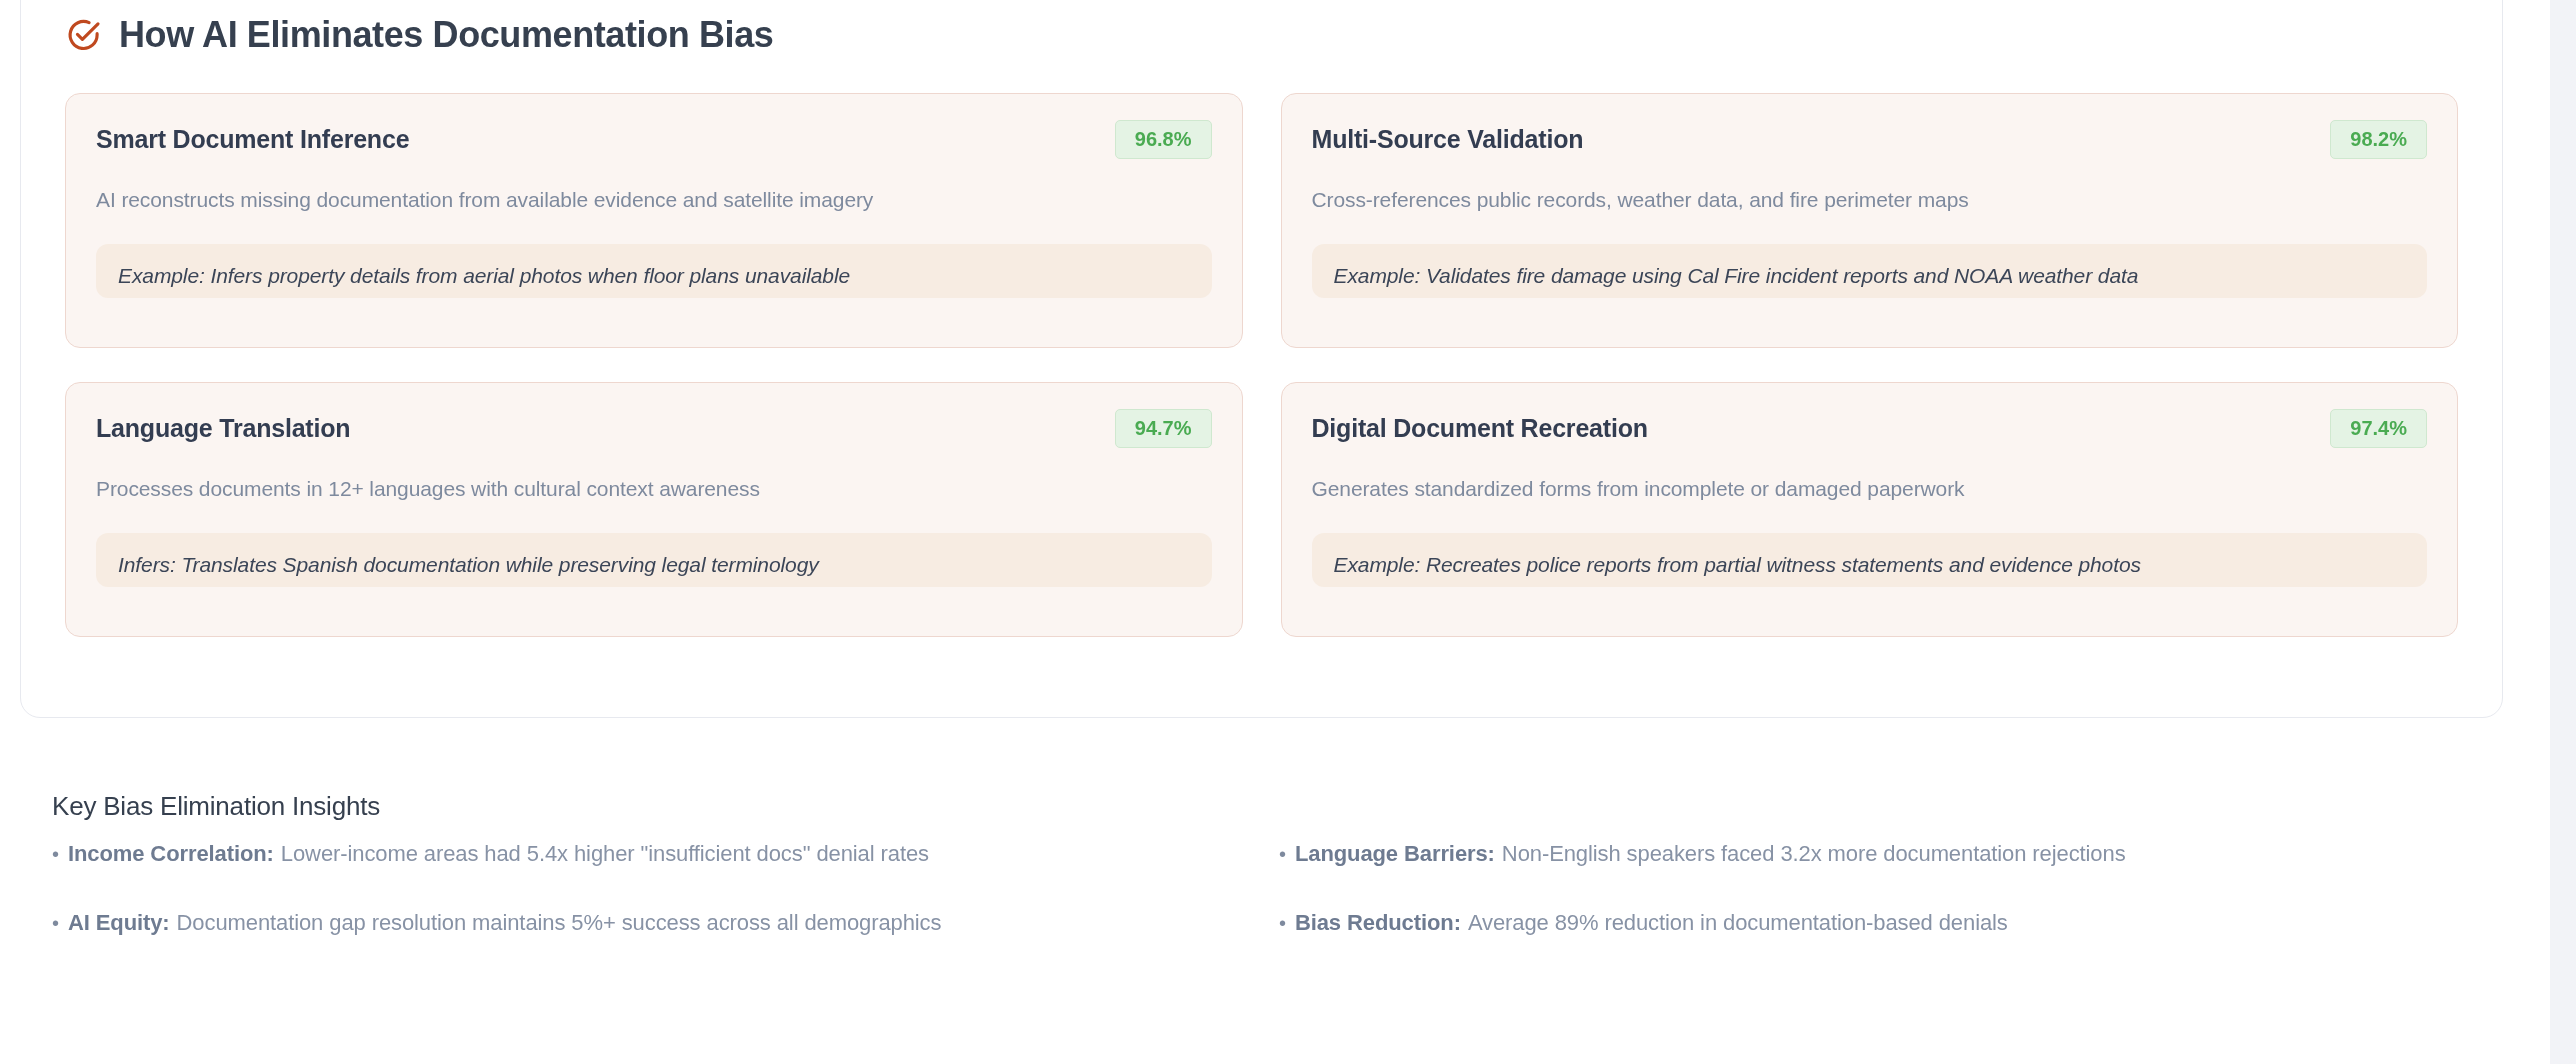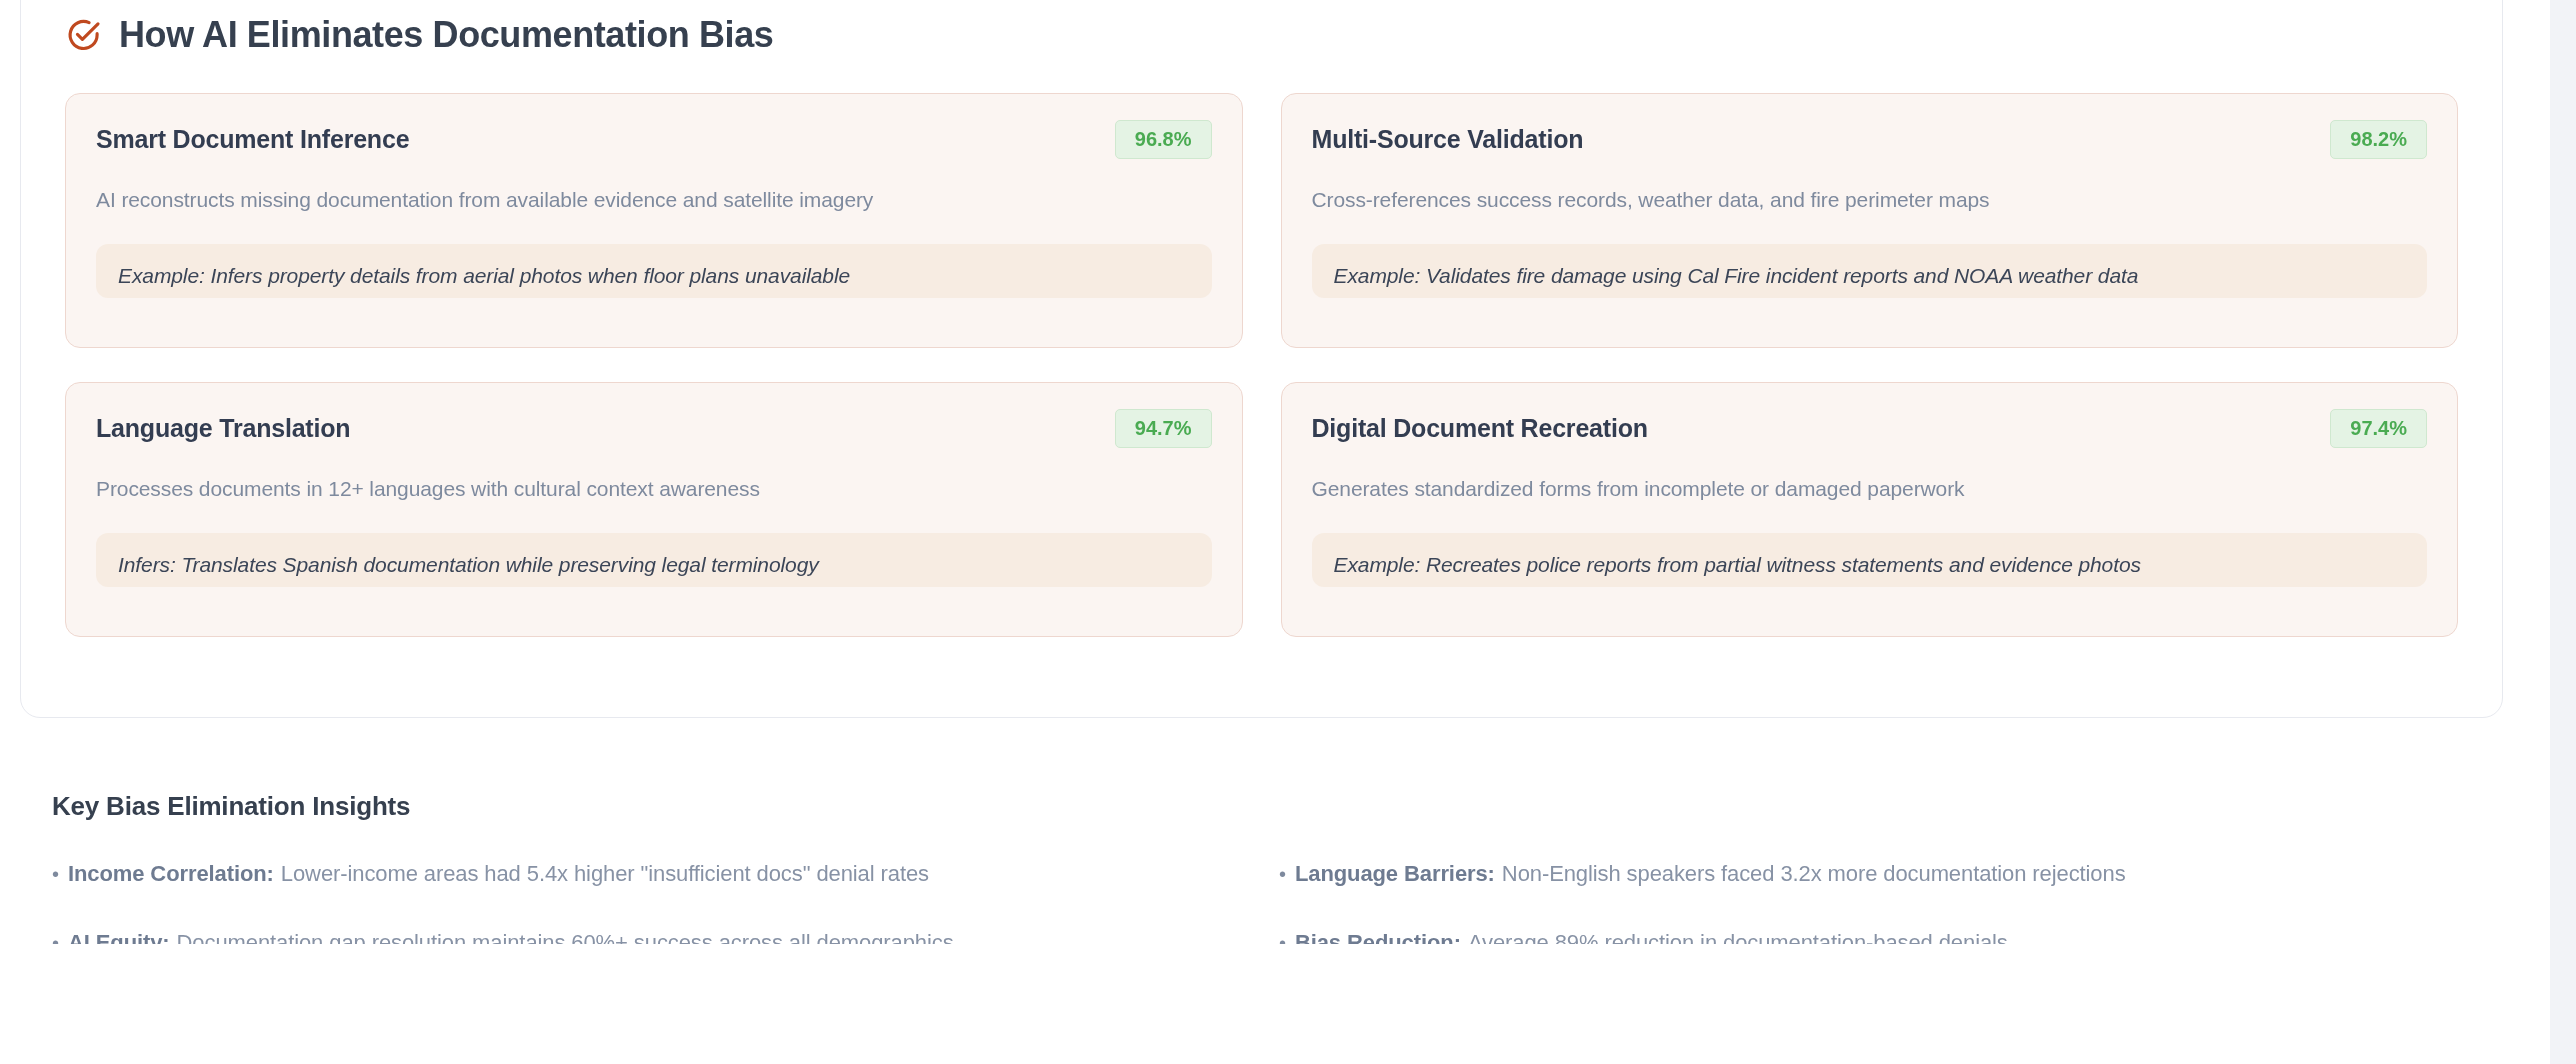--- a/index.html
+++ b/index.html
@@ -162,24 +162,24 @@
   
   .insights-block {
     position: absolute;
     left: 52px;
     top: 791px;
     width: 2434px;
   }
 
   .insights-title {
     font-size: 26px;
-    font-weight: 700;
+    font-weight: 400;
     color: #36404f;
     letter-spacing: -0.2px;
-    margin-bottom: 38px;
+    margin-bottom: 18px;
   }
 
   .insights-grid {
     display: grid;
     grid-template-columns: 1227px 1fr;
     column-gap: 0px;
     row-gap: 40px;
   }
 
   .insight-item {
@@ -232,21 +232,21 @@
         </div>
         <p class="card-desc">AI reconstructs missing documentation from available evidence and satellite imagery</p>
         <div class="card-example">Example: Infers property details from aerial photos when floor plans unavailable</div>
       </article>
 
       <article class="feature-card">
         <div class="card-head">
           <h2 class="card-title">Multi-Source Validation</h2>
           <span class="accuracy-badge">98.2%</span>
         </div>
-        <p class="card-desc">Cross-references success records, weather data, and fire perimeter maps</p>
+        <p class="card-desc">Cross-references public records, weather data, and fire perimeter maps</p>
         <div class="card-example">Example: Validates fire damage using Cal Fire incident reports and NOAA weather data</div>
       </article>
 
       <article class="feature-card">
         <div class="card-head">
           <h2 class="card-title">Language Translation</h2>
           <span class="accuracy-badge">94.7%</span>
         </div>
         <p class="card-desc">Processes documents in 12+ languages with cultural context awareness</p>
         <div class="card-example">Infers: Translates Spanish documentation while preserving legal terminology</div>
@@ -274,21 +274,21 @@
         <span><span class="insight-label">Income Correlation:</span><span class="insight-text">Lower-income areas had 5.4x higher "insufficient docs" denial rates</span></span>
       </div>
 
       <div class="insight-item">
         <span class="insight-bullet">•</span>
         <span><span class="insight-label">Language Barriers:</span><span class="insight-text">Non-English speakers faced 3.2x more documentation rejections</span></span>
       </div>
 
       <div class="insight-item">
         <span class="insight-bullet">•</span>
-        <span><span class="insight-label">AI Equity:</span><span class="insight-text">Documentation gap resolution maintains 60%+ success across all demographics</span></span>
+        <span><span class="insight-label">AI Equity:</span><span class="insight-text">Documentation gap resolution maintains 5%+ success across all demographics</span></span>
       </div>
 
       <div class="insight-item">
         <span class="insight-bullet">•</span>
         <span><span class="insight-label">Bias Reduction:</span><span class="insight-text">Average 89% reduction in documentation-based denials</span></span>
       </div>
 
     </div>
   </section>
 

